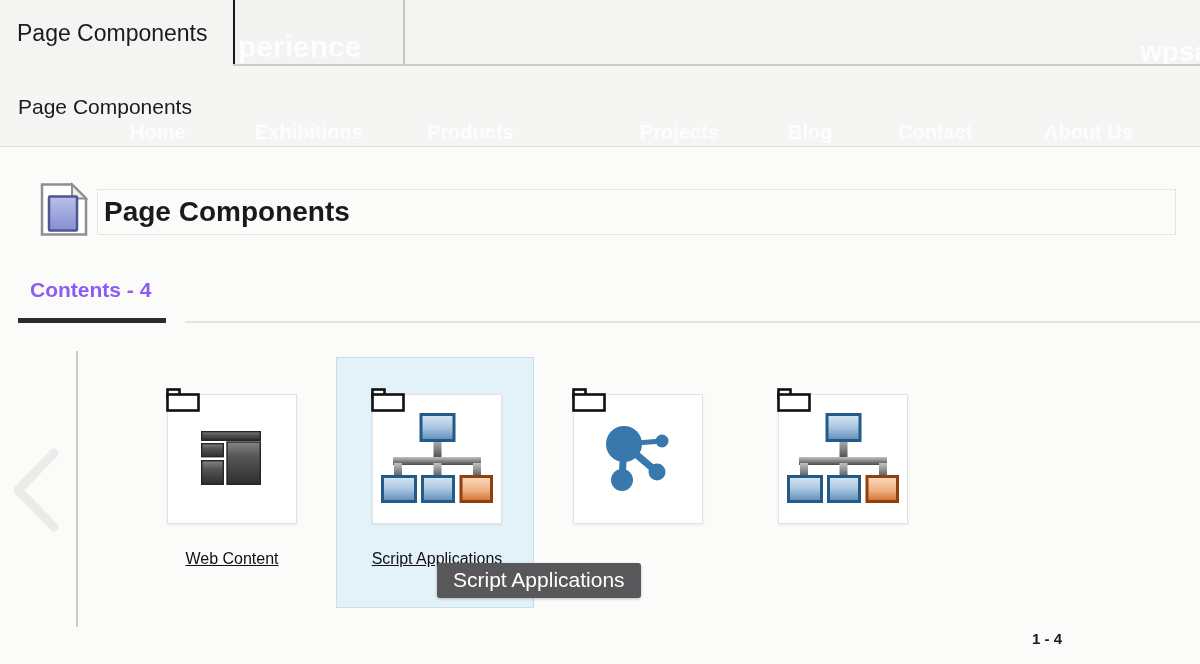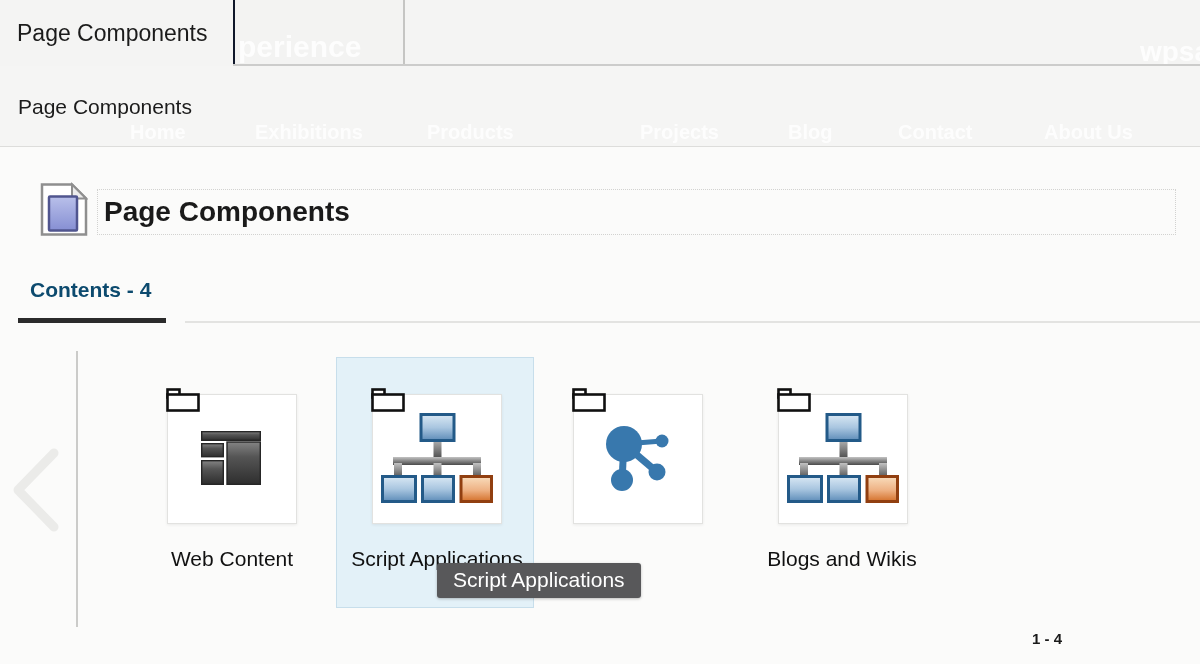--- a/index.html
+++ b/index.html
@@ -28,40 +28,40 @@
   .wm-nav-3 { left:640px; } .wm-nav-4 { left:788px; } .wm-nav-5 { left:898px; }
   .wm-nav-6 { left:1044px; }
 
   
   .main { position:absolute; left:0; top:147px; width:1200px; height:517px; background:#fbfbfa; }
   .page-icon { position:absolute; left:40px; top:35px; width:48px; height:55px; }
   .title-box { position:absolute; left:97px; top:42px; right:24px; height:46px;
                border:1px dotted #d2d2d0; display:flex; align-items:center; padding-left:6px; }
   .page-title { font-size:28px; font-weight:bold; color:#1a1a1a; }
 
-  .contents-tab { position:absolute; left:30px; top:131px; font-size:21px; font-weight:bold; color:#0c4a6e;
+  .contents-tab { position:absolute; left:30px; top:131px; font-size:21px; font-weight:bold; color:#8b5cf6;
                   cursor:pointer; }
   .contents-underline { position:absolute; left:18px; top:171px; width:148px; height:5px; background:#2b2b2b; }
   .tabs-baseline { position:absolute; left:185px; right:0; top:174px; height:2px; background:#e3e3e1; }
 
   .back-chevron { position:absolute; left:8px; top:301px; width:52px; height:84px; cursor:pointer; }
   .vdivider { position:absolute; left:76px; top:204px; width:2px; height:276px; background:#cbcbc9; }
 
   .selection-box { position:absolute; left:336px; top:210px; width:198px; height:251px;
                    background:#e3f1f8; border:1px solid #c7deeb; }
 
   .tile { position:absolute; top:247px; width:130px; height:130px; background:#ffffff;
           border:1px solid #e2e2e0; box-shadow:0 1px 3px rgba(0,0,0,0.07); cursor:pointer; }
   .tile-1 { left:167px; } .tile-2 { left:372px; } .tile-3 { left:573px; } .tile-4 { left:778px; }
   .folder-badge { position:absolute; left:-2px; top:-7px; width:34px; height:24px; }
   .icon-webcontent { position:absolute; left:33px; top:36px; width:60px; height:54px; }
   .icon-sitemap { position:absolute; left:8px; top:18px; width:112px; height:90px; }
   .icon-social { position:absolute; left:26px; top:26px; width:72px; height:72px; }
 
-  .tile-label { position:absolute; top:400px; font-size:21px; color:#111; text-align:center; line-height:23px; }
+  .tile-label { position:absolute; top:400px; font-size:16px; color:#111; text-align:center; line-height:23px;text-decoration:underline; }
   .label-1 { left:147px; width:170px; } .label-2 { left:337px; width:200px; }
   .label-3 { left:549px; width:180px; } .label-4 { left:752px; width:180px; }
 
   .tooltip { position:absolute; left:437px; top:416px; background:#58585a; color:#fff; font-size:21px;
              padding:5px 16px 6px 16px; border-radius:3px; white-space:nowrap;
              box-shadow:0 1px 3px rgba(0,0,0,0.25); }
 
   .pagination { position:absolute; right:138px; top:483px; font-size:15px; font-weight:bold; color:#1a1a1a; }
 
   .svgdefs { position:absolute; width:0; height:0; }
@@ -203,20 +203,19 @@
         <rect x="92" y="50" width="8" height="16" fill="url(#gGray)"></rect>
         <rect x="40" y="1.5" width="33" height="26" fill="url(#gBlue)" stroke="#235a88" stroke-width="3"></rect>
         <rect x="1.5" y="63.5" width="33" height="25" fill="url(#gBlue)" stroke="#235a88" stroke-width="3"></rect>
         <rect x="41.5" y="63.5" width="31" height="25" fill="url(#gBlue)" stroke="#235a88" stroke-width="3"></rect>
         <rect x="80" y="63.5" width="30.5" height="25" fill="url(#gOrange)" stroke="#913f10" stroke-width="3"></rect>
       </svg>
     </div>
 
     <div class="tile-label label-1">Web Content</div>
     <div class="tile-label label-2">Script Applications</div>
-    <div class="tile-label label-4">Blogs and Wikis</div>
 
     <div class="tooltip">Script Applications</div>
 
     <div class="pagination">1 - 4</div>
 
   </div>
 </div>
 
 </body></html>

